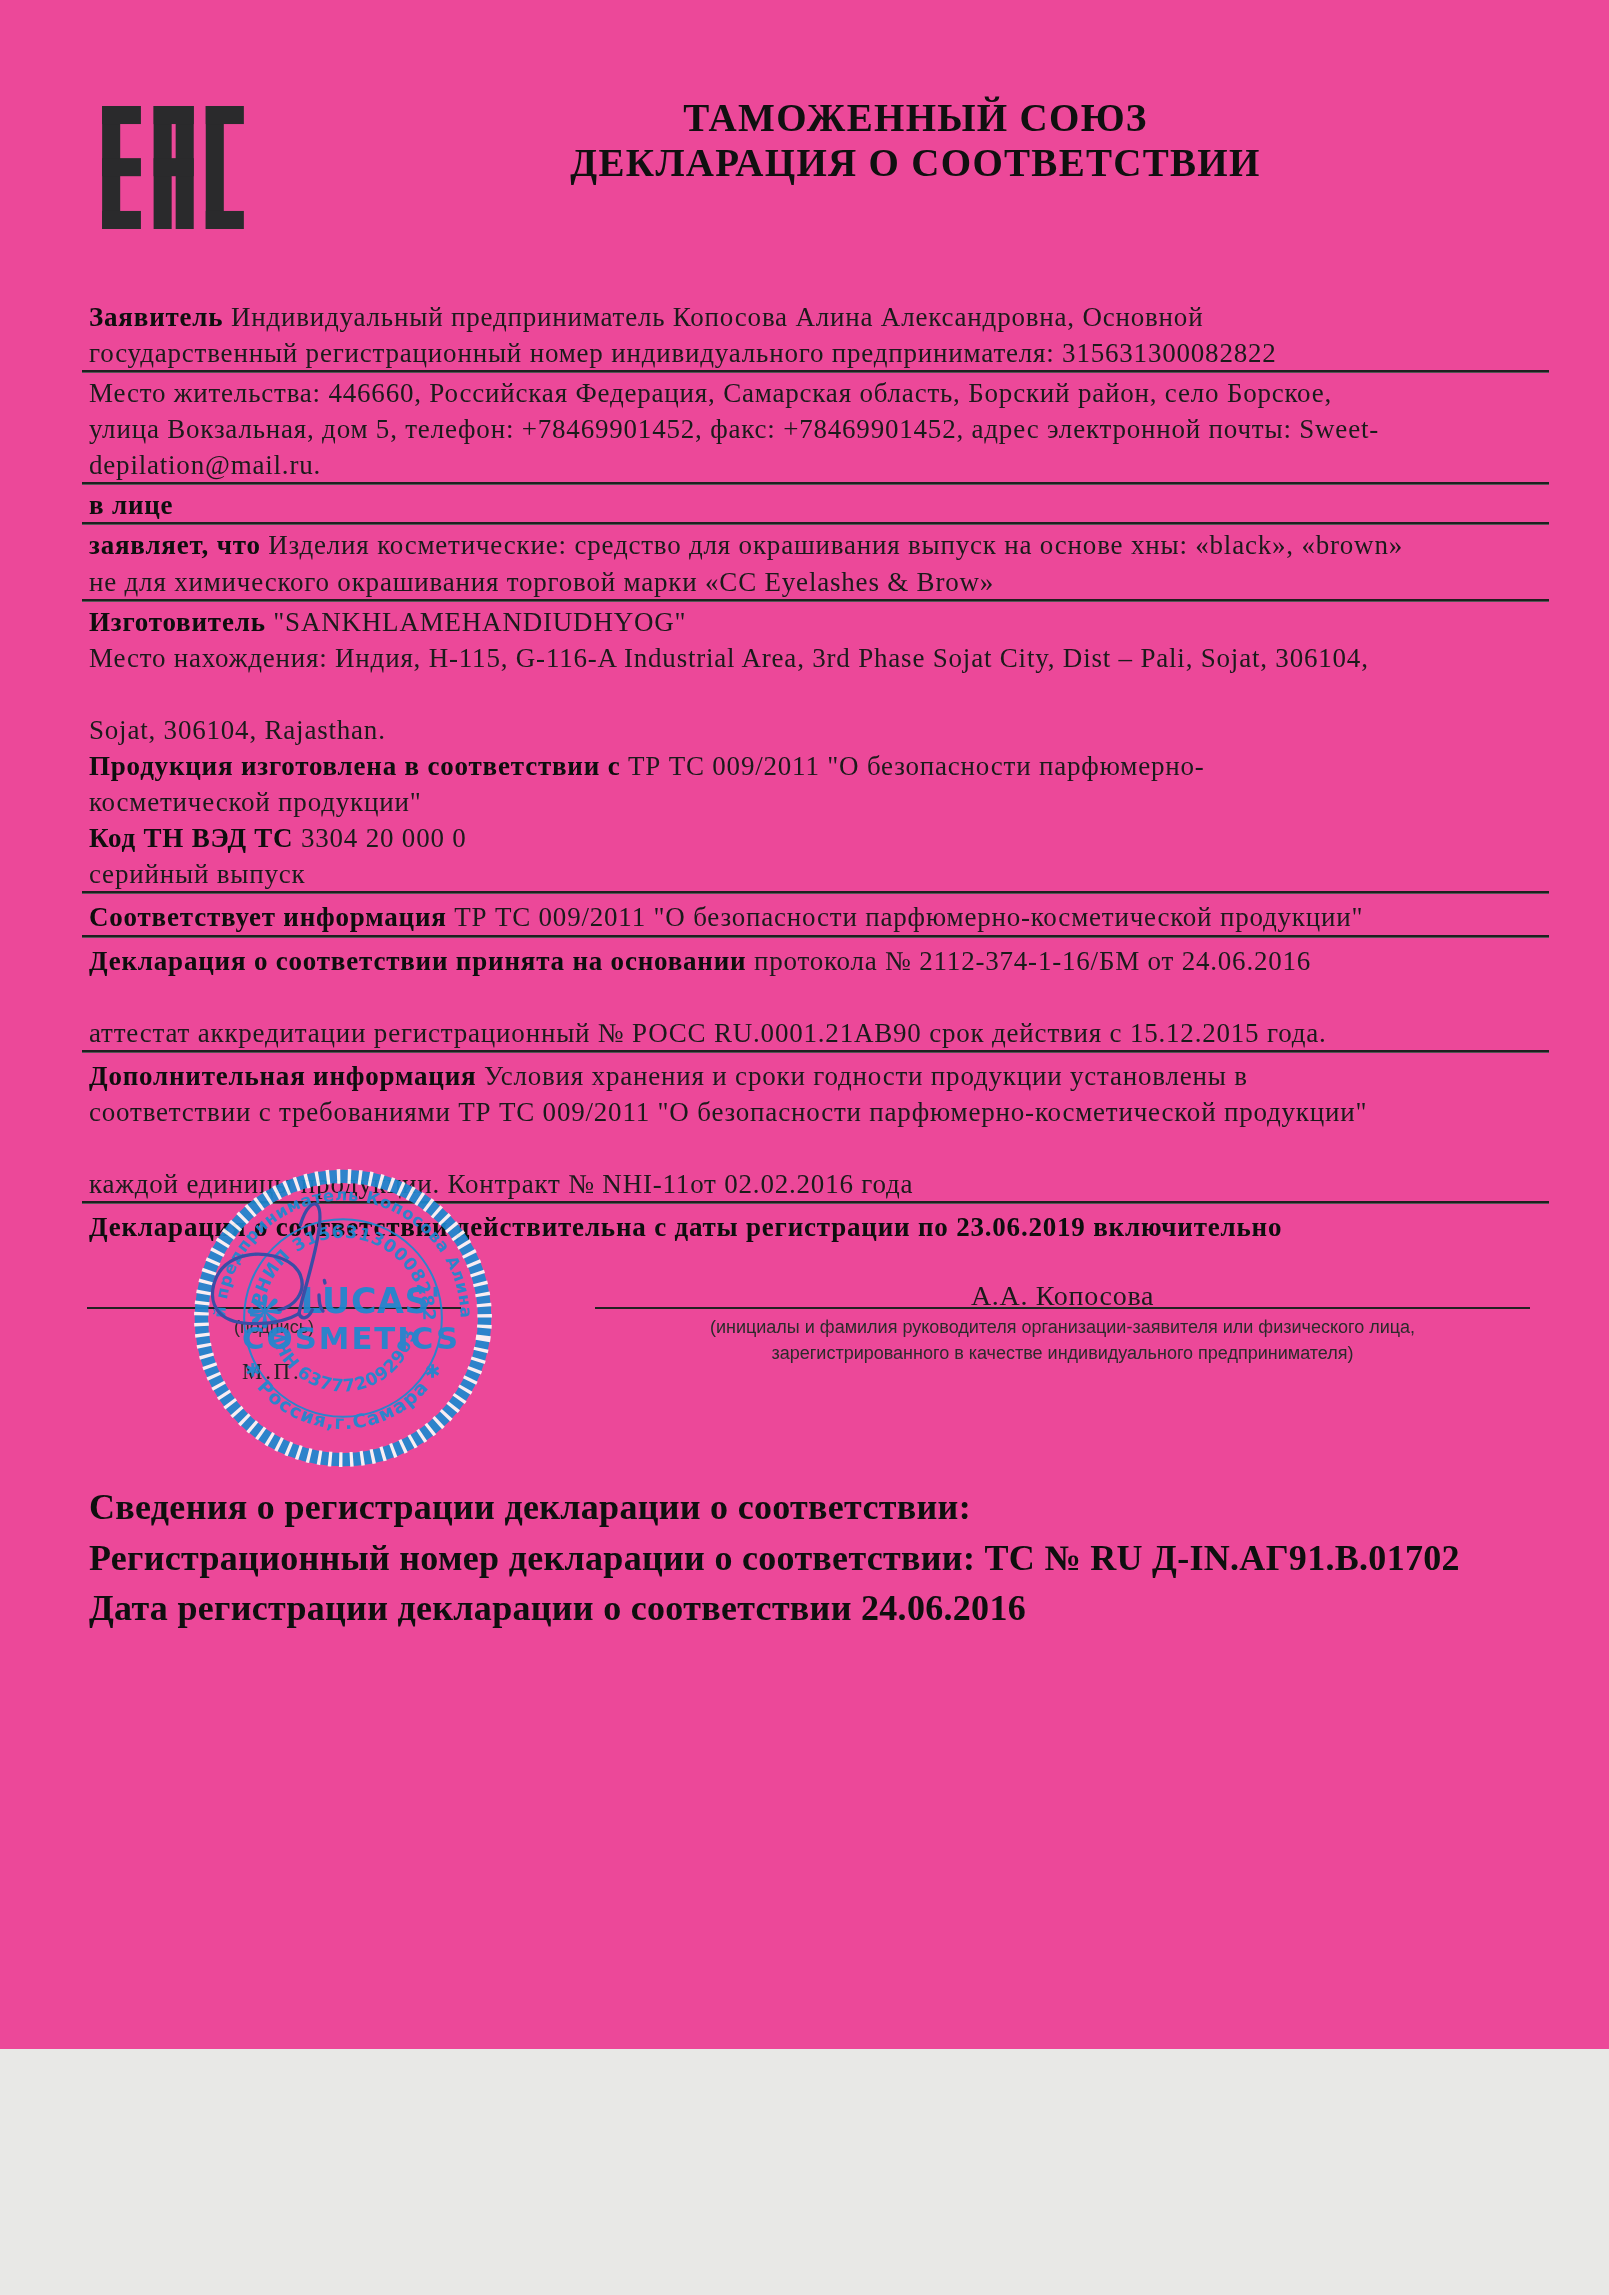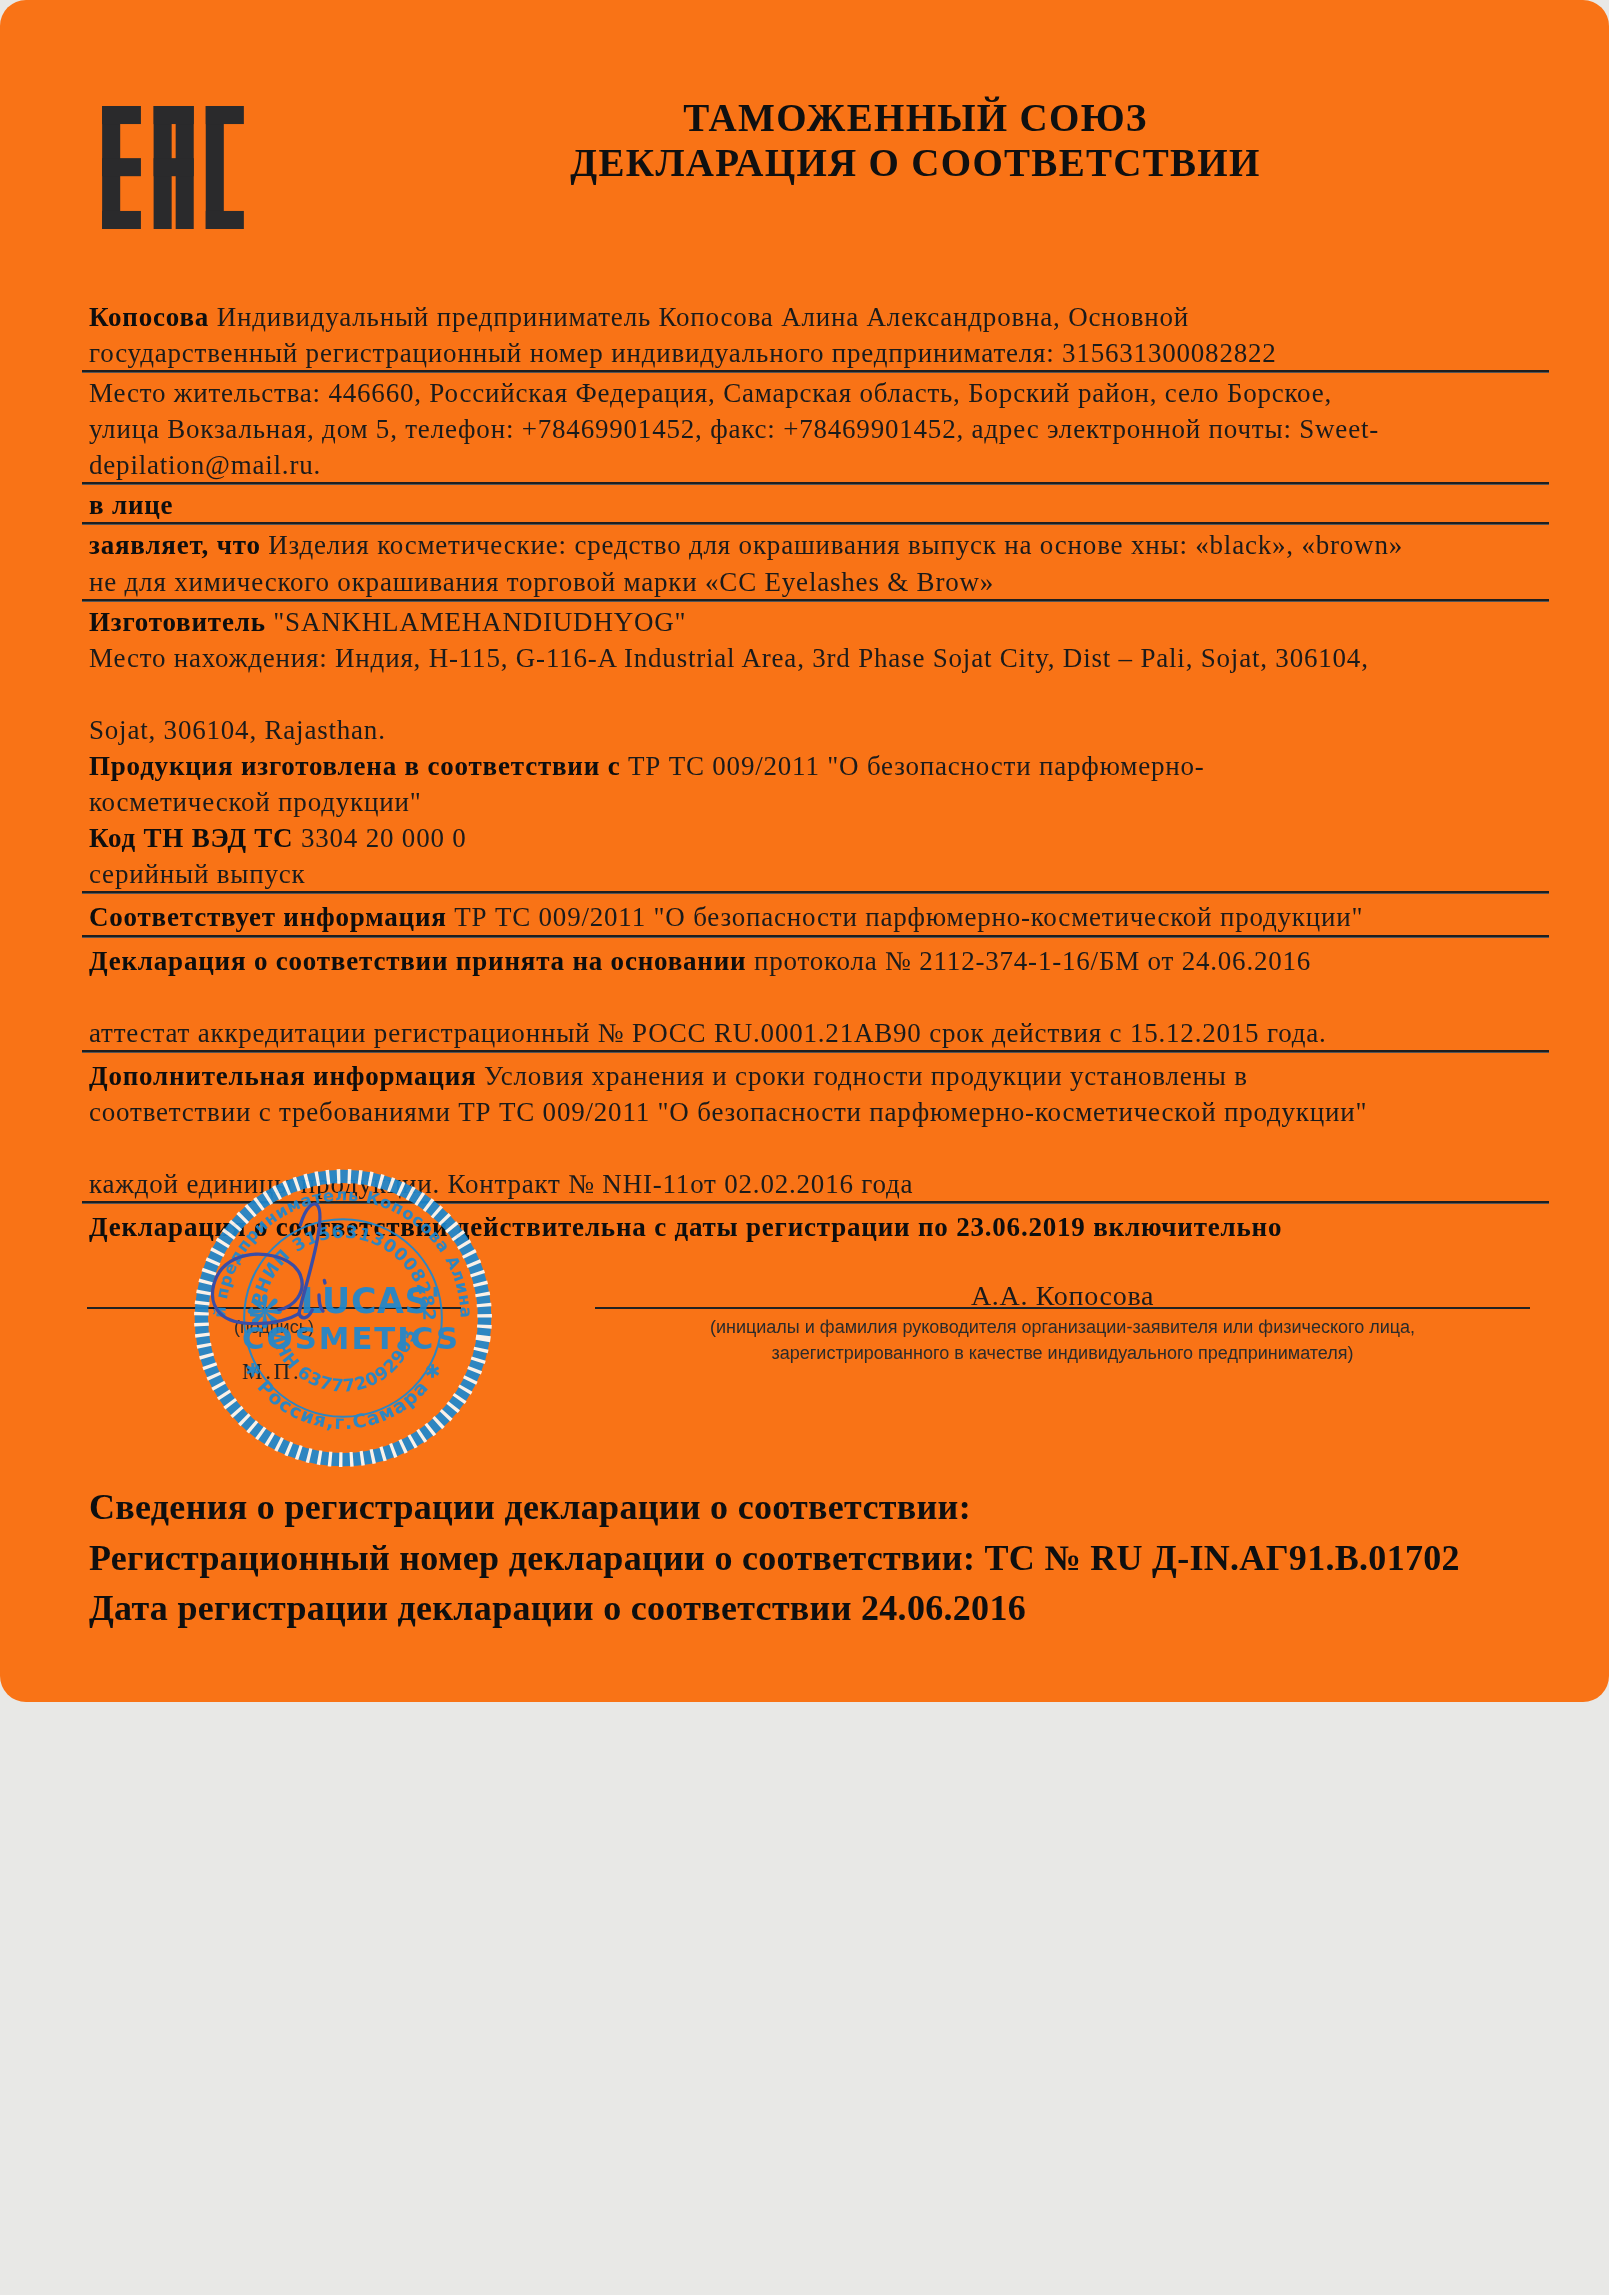--- a/index.html
+++ b/index.html
@@ -1,23 +1,22 @@
 <!DOCTYPE html>
 <html style="font-size:10.7px"><head>
 <meta charset="utf-8">
 <style>
   html,body{margin:0;padding:0;background:#e8e8e6;}
   .page{
     position:relative;
-    width:1609px;height:1702px;
-    background:#f97316;
+    width:1609px;height:2049px;
+    background:#ec4899;
     font-family:"Liberation Serif", serif;
     color:#161616;
     overflow:hidden;
-    border-radius:26px;
   }
   .eac-logo{position:absolute;left:102px;top:106px;width:142px;height:123px;}
   .doc-title{
     position:absolute;left:468px;top:95px;width:895px;
     text-align:center;font-weight:bold;font-size:39px;line-height:45px;
     letter-spacing:1.3px;color:#101010;
   }
   .bline{
     position:absolute;left:89px;white-space:nowrap;
     font-size:27px;line-height:31px;letter-spacing:0.8px;color:#1b1b1b;
@@ -70,21 +69,21 @@
       <rect x="155" y="0" width="57" height="27"></rect>
       <rect x="155" y="157" width="57" height="27"></rect>
     </g>
   </svg>
 
   <div class="doc-title">
     <div>ТАМОЖЕННЫЙ СОЮЗ</div>
     <div>ДЕКЛАРАЦИЯ О СООТВЕТСТВИИ</div>
   </div>
 
-  <div class="bline" style="top:302px"><b>Копосова </b><span>Индивидуальный предприниматель Копосова Алина Александровна, Основной</span></div>
+  <div class="bline" style="top:302px"><b>Заявитель </b><span>Индивидуальный предприниматель Копосова Алина Александровна, Основной</span></div>
   <div class="bline" style="top:338px"><b></b><span>государственный регистрационный номер индивидуального предпринимателя: 315631300082822</span></div>
   <div class="rule" style="top:370px"></div>
   <div class="bline" style="top:378px"><b></b><span>Место жительства: 446660, Российская Федерация, Самарская область, Борский район, село Борское,</span></div>
   <div class="bline" style="top:414px"><b></b><span>улица Вокзальная, дом 5, телефон: +78469901452, факс: +78469901452, адрес электронной почты: Sweet-</span></div>
   <div class="bline" style="top:450px"><b></b><span>depilation@mail.ru.</span></div>
   <div class="rule" style="top:482px"></div>
   <div class="bline" style="top:490px"><b>в лице</b><span></span></div>
   <div class="rule" style="top:522px"></div>
   <div class="bline" style="top:530px"><b>заявляет, что </b><span>Изделия косметические: средство для окрашивания выпуск на основе хны: «black», «brown»</span></div>
   <div class="bline" style="top:567px"><b></b><span>не для химического окрашивания торговой марки «CC Eyelashes &amp; Brow»</span></div>

